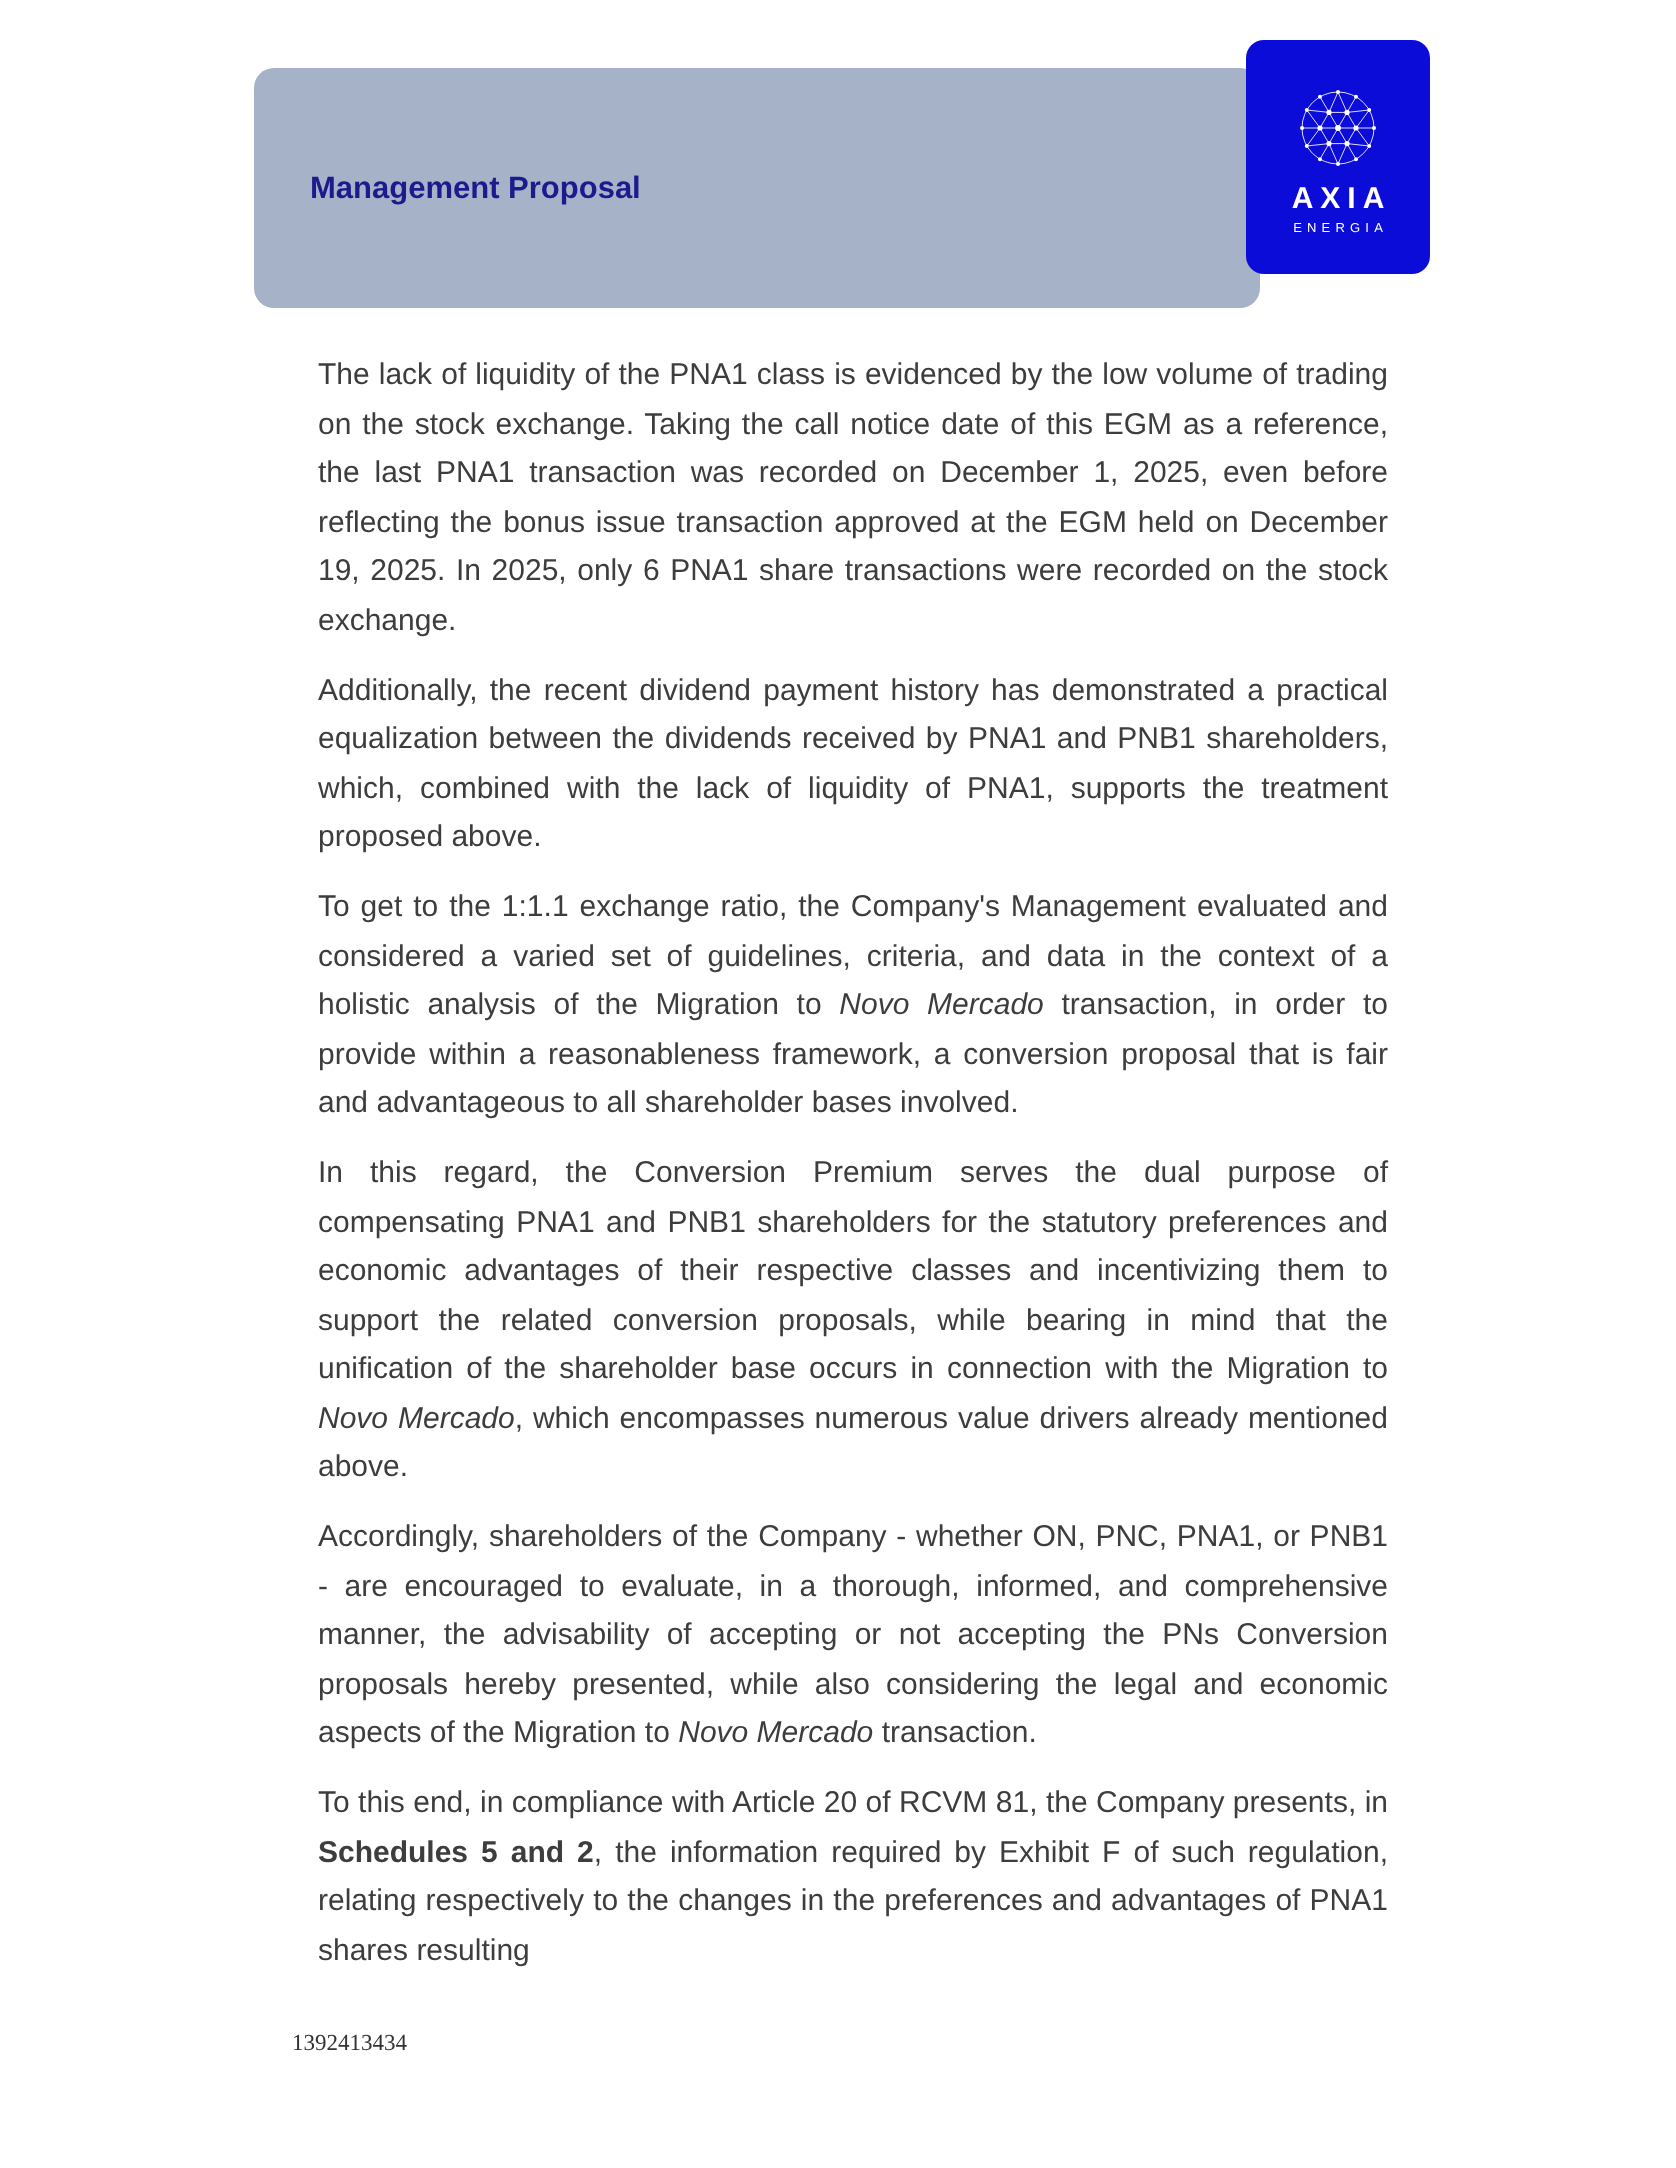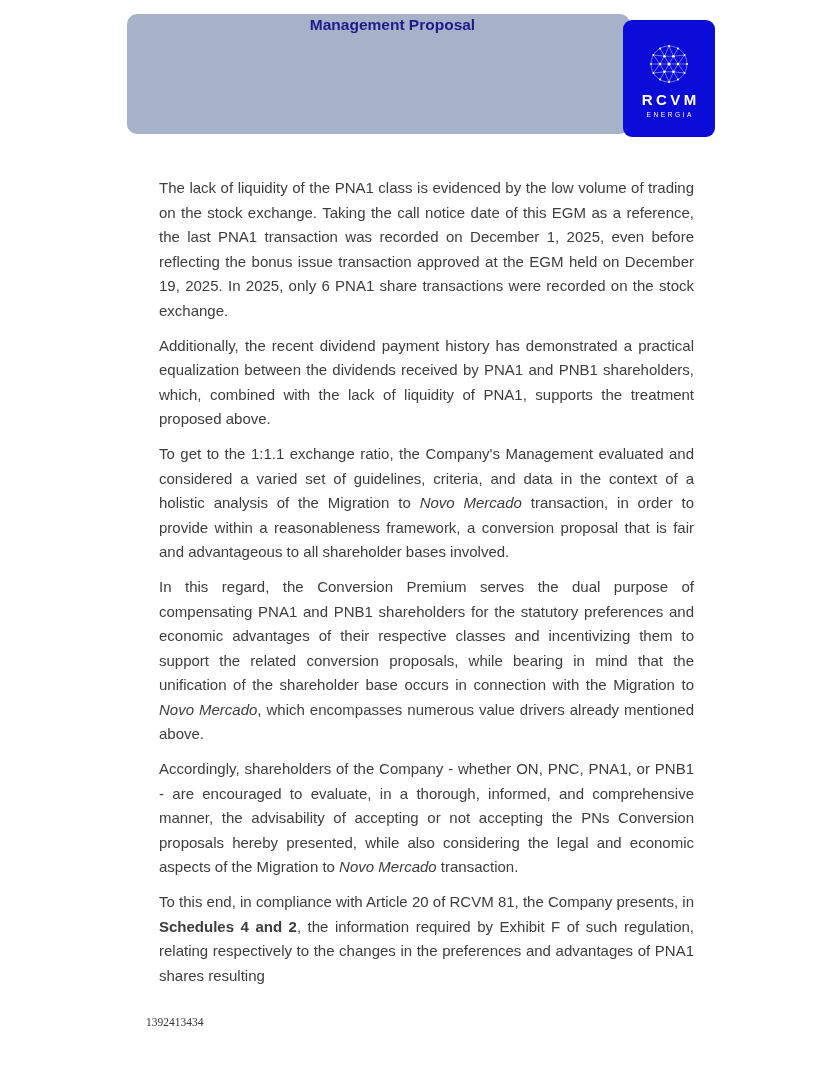--- a/index.html
+++ b/index.html
@@ -11,27 +11,27 @@
     position: relative;
     width: 838px;
     height: 1084px;
     background: #ffffff;
     font-family: "Liberation Sans", sans-serif;
     overflow: hidden;
   }
   .header-bar {
     position: absolute;
     left: 127px;
-    top: 14px;
+    top: 34px;
     width: 503px;
     height: 120px;
     background: #a6b2c8;
     border-radius: 10px;
     display: flex;
-    flex-direction: row;
+    flex-direction: column;
     justify-content: center;
     padding-left: 28px;
     box-sizing: border-box;
   }
   .header-title {
     color: #1b1b8d;
     font-size: 15.5px;
     font-weight: bold;
     line-height: 21px;
   }
@@ -124,28 +124,28 @@
           <circle cx="15" cy="39.6" r="1"></circle>
           <circle cx="8.4" cy="33" r="1"></circle>
         <circle cx="6" cy="24" r="1"></circle>
           <circle cx="8.4" cy="15" r="1"></circle>
           <circle cx="15" cy="8.4" r="1"></circle>
         <circle cx="24" cy="6" r="1"></circle>
           <circle cx="33" cy="8.4" r="1"></circle>
           <circle cx="39.6" cy="15" r="1"></circle>
       </g>
     </svg>
-    <div class="logo-name">RCVM</div>
+    <div class="logo-name">AXIA</div>
     <div class="logo-sub">ENERGIA</div>
   </div>
 
   <div class="body-text">
       <p><span>The lack of liquidity of the PNA1 class is evidenced by the low volume of trading on the stock exchange. Taking the call notice date of this EGM as a reference, the last PNA1 transaction was recorded on December 1, 2025, even before reflecting the bonus issue transaction approved at the EGM held on December 19, 2025. In 2025, only 6 PNA1 share transactions were recorded on the stock exchange.</span></p>
       <p><span>Additionally, the recent dividend payment history has demonstrated a practical equalization between the dividends received by PNA1 and PNB1 shareholders, which, combined with the lack of liquidity of PNA1, supports the treatment proposed above.</span></p>
       <p><span>To get to the 1:1.1 exchange ratio, the Company's Management evaluated and considered a varied set of guidelines, criteria, and data in the context of a holistic analysis of the Migration to </span><span class="italic">Novo Mercado</span><span> transaction, in order to provide within a reasonableness framework, a conversion proposal that is fair and advantageous to all shareholder bases involved.</span></p>
       <p><span>In this regard, the Conversion Premium serves the dual purpose of compensating PNA1 and PNB1 shareholders for the statutory preferences and economic advantages of their respective classes and incentivizing them to support the related conversion proposals, while bearing in mind that the unification of the shareholder base occurs in connection with the Migration to </span><span class="italic">Novo Mercado</span><span>, which encompasses numerous value drivers already mentioned above.</span></p>
       <p><span>Accordingly, shareholders of the Company - whether ON, PNC, PNA1, or PNB1 - are encouraged to evaluate, in a thorough, informed, and comprehensive manner, the advisability of accepting or not accepting the PNs Conversion proposals hereby presented, while also considering the legal and economic aspects of the Migration to </span><span class="italic">Novo Mercado</span><span> transaction.</span></p>
-      <p><span>To this end, in compliance with Article 20 of RCVM 81, the Company presents, in </span><span class="bold">Schedules 4 and 2</span><span>, the information required by Exhibit F of such regulation, relating respectively to the changes in the preferences and advantages of PNA1 shares resulting</span></p>
+      <p><span>To this end, in compliance with Article 20 of RCVM 81, the Company presents, in </span><span class="bold">Schedules 5 and 2</span><span>, the information required by Exhibit F of such regulation, relating respectively to the changes in the preferences and advantages of PNA1 shares resulting</span></p>
     </div>
 
   <div class="footer-number">1392413434</div>
 
 </div>
 
 </body></html>

